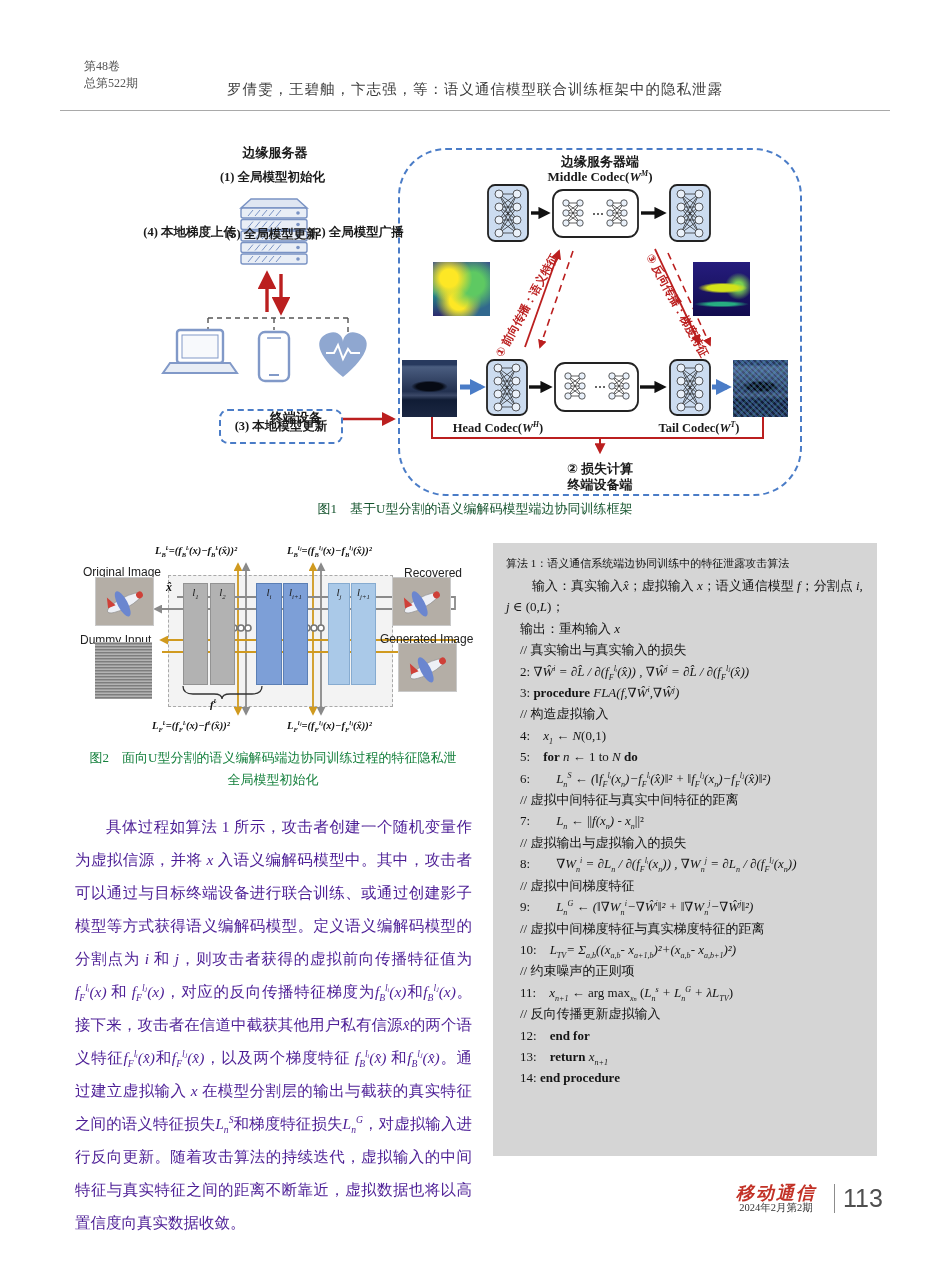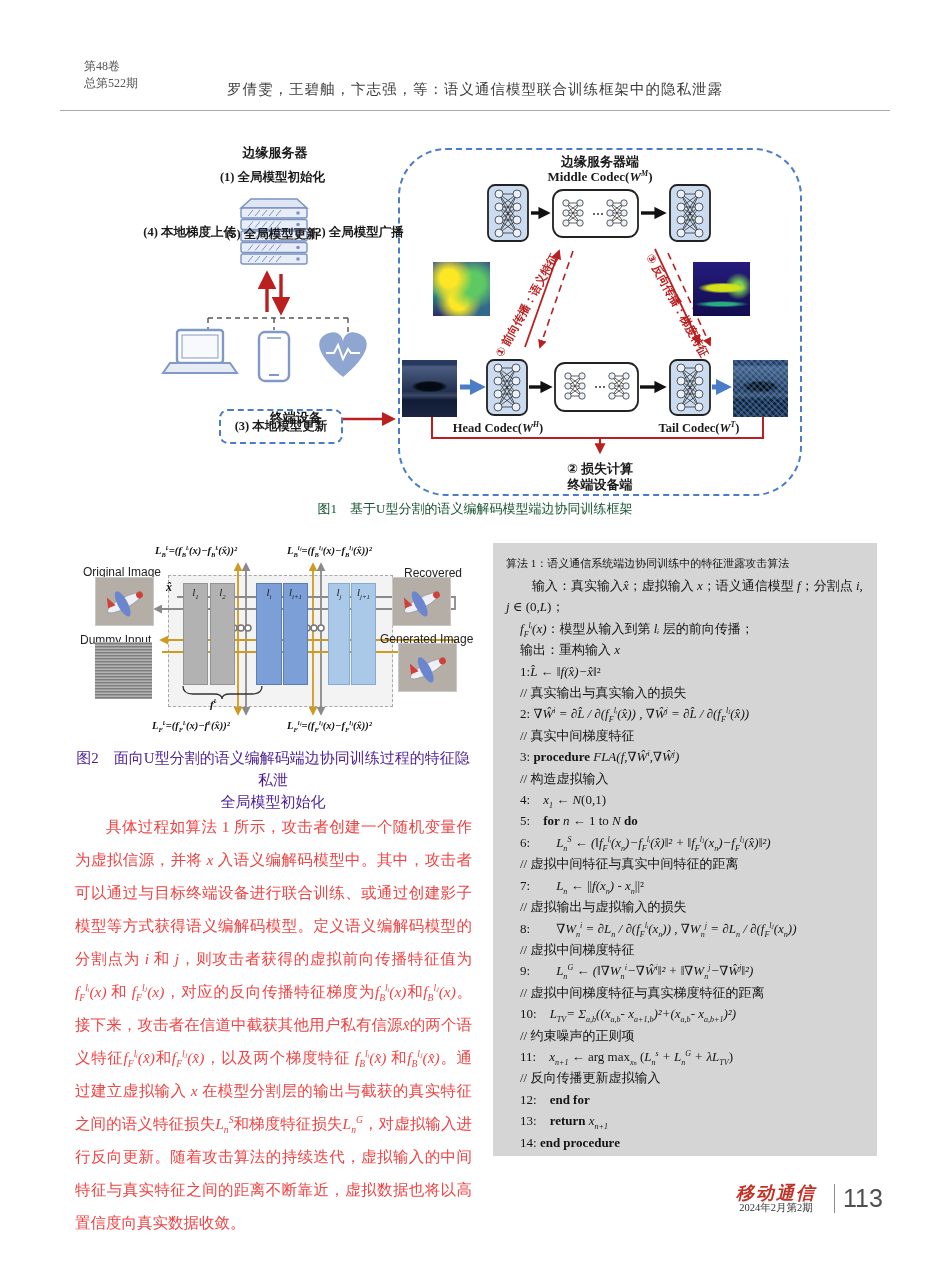--- a/index.html
+++ b/index.html
@@ -54,25 +54,25 @@
   .noiseimg{position:absolute;width:57px;height:57px;
        background:repeating-linear-gradient(0deg,#9a9a9a 0 1px,#7d7d7d 1px 2px,#b3b3b3 2px 3px),
                   repeating-linear-gradient(90deg,rgba(60,60,60,.55) 0 1px,rgba(200,200,200,.5) 1px 2px,rgba(120,120,120,.5) 2px 3px);}
   .panel2{position:absolute;left:168px;top:35px;width:223px;height:130px;background:#f3f3f3;border:1.5px dashed #a9a9a9;}
   .bar{position:absolute;top:43px;width:23px;height:100px;text-align:center;font-size:11px;color:#1c1c1c;}
   .bar span{display:inline-block;margin-top:2px;}
   .bar.g{background:#b2b2b2;border:1px solid #939393;}
   .bar.bl{background:#7d9fd7;border:1px solid #5b7fb5;}
   .bar.lb{background:#aac9e8;border:1px solid #86abd0;}
   .fli{position:absolute;font-size:11px;font-weight:bold;color:#111;}
-  .cap2{left:75px;top:747px;width:396px;font-size:15px;color:#4c1d95;line-height:22px;}
+  .cap2{left:75px;top:747px;width:396px;font-size:13px;color:#15803d;line-height:22px;}
 
   
   #bodypar{left:75px;top:810px;width:397px;font-size:15.5px;line-height:33px;text-align:justify;
-           text-indent:2em;color:#ef4444;}
+           text-indent:2em;color:#4c1d95;}
 
   
   #algbox{left:493px;top:543px;width:384px;height:613px;background:#d5d5d5;box-sizing:border-box;
           padding:8px 13px 6px 13px;font-size:13px;color:#141414;}
   .alg-title{font-size:11px;line-height:24px;}
   .alg-line{line-height:21.4px;padding-left:14px;white-space:nowrap;}
   .alg-line.hang{padding-left:0;text-indent:2em;white-space:normal;}
   .alg-line.comment{padding-left:14px;}
 
   
@@ -395,26 +395,23 @@
     <div>图2　面向U型分割的语义编解码端边协同训练过程的特征隐私泄</div>
     <div>全局模型初始化</div>
   </div>
 
   <div id="bodypar" class="abs">具体过程如算法 1 所示，攻击者创建一个随机变量作为虚拟信源，并将 <i>x</i> 入语义编解码模型中。其中，攻击者可以通过与目标终端设备进行联合训练、或通过创建影子模型等方式获得语义编解码模型。定义语义编解码模型的分割点为 <i>i</i> 和 <i>j</i>，则攻击者获得的虚拟前向传播特征值为 <i>f<sub>F</sub><sup>lᵢ</sup>(x)</i> 和 <i>f<sub>F</sub><sup>lⱼ</sup>(x)</i>，对应的反向传播特征梯度为<i>f<sub>B</sub><sup>lᵢ</sup>(x)</i>和<i>f<sub>B</sub><sup>lⱼ</sup>(x)</i>。接下来，攻击者在信道中截获其他用户私有信源<i>x̂</i>的两个语义特征<i>f<sub>F</sub><sup>lᵢ</sup>(x̂)</i>和<i>f<sub>F</sub><sup>lⱼ</sup>(x̂)</i>，以及两个梯度特征 <i>f<sub>B</sub><sup>lᵢ</sup>(x̂)</i> 和<i>f<sub>B</sub><sup>lⱼ</sup>(x̂)</i>。通过建立虚拟输入 <i>x</i> 在模型分割层的输出与截获的真实特征之间的语义特征损失<i>L<sub>n</sub><sup>S</sup></i>和梯度特征损失<i>L<sub>n</sub><sup>G</sup></i>，对虚拟输入进行反向更新。随着攻击算法的持续迭代，虚拟输入的中间特征与真实特征之间的距离不断靠近，虚拟数据也将以高置信度向真实数据收敛。</div>
 
   <div id="algbox" class="abs">
     <div class="alg-title">算法 1：语义通信系统端边协同训练中的特征泄露攻击算法</div>
     <div>
         <div class="alg-line hang">输入：真实输入<i>x̂</i>；虚拟输入 <i>x</i>；语义通信模型 <i>f</i>；分割点 <i>i, j</i> ∈ (0,<i>L</i>)；</div>
-        <div class="alg-line"><i>f<sub>F</sub><sup>lᵢ</sup>(x)</i>：模型从输入到第 <i>lᵢ</i> 层的前向传播；</div>
         <div class="alg-line">输出：重构输入 <i>x</i></div>
-        <div class="alg-line">1:<i>L̂</i> ← ‖<i>f(x̂)−x̂</i>‖²</div>
         <div class="alg-line comment">// 真实输出与真实输入的损失</div>
         <div class="alg-line">2: <i>∇Ŵ<sup>i</sup> = ∂L̂ / ∂(f<sub>F</sub><sup>lᵢ</sup>(x̂)) , ∇Ŵ<sup>j</sup> = ∂L̂ / ∂(f<sub>F</sub><sup>lⱼ</sup>(x̂))</i></div>
-        <div class="alg-line comment">// 真实中间梯度特征</div>
         <div class="alg-line">3: <b>procedure</b> <i>FLA(f,∇Ŵ<sup>i</sup>,∇Ŵ<sup>j</sup>)</i></div>
         <div class="alg-line comment">// 构造虚拟输入</div>
         <div class="alg-line">4:　<i>x<sub>1</sub></i> ← <i>N</i>(0,1)</div>
         <div class="alg-line">5:　<b>for</b> <i>n</i> ← 1  to <i>N</i> <b>do</b></div>
         <div class="alg-line">6:　　<i>L<sub>n</sub><sup>S</sup> ← (‖f<sub>F</sub><sup>lᵢ</sup>(x<sub>n</sub>)−f<sub>F</sub><sup>lᵢ</sup>(x̂)‖² + ‖f<sub>F</sub><sup>lⱼ</sup>(x<sub>n</sub>)−f<sub>F</sub><sup>lⱼ</sup>(x̂)‖²)</i></div>
         <div class="alg-line comment">// 虚拟中间特征与真实中间特征的距离</div>
         <div class="alg-line">7:　　<i>L<sub>n</sub></i> ← ||<i>f(x<sub>n</sub>)</i> - <i>x<sub>n</sub></i>||²</div>
         <div class="alg-line comment">// 虚拟输出与虚拟输入的损失</div>
         <div class="alg-line">8:　　<i>∇W<sub>n</sub><sup>i</sup> = ∂L<sub>n</sub> / ∂(f<sub>F</sub><sup>lᵢ</sup>(x<sub>n</sub>)) , ∇W<sub>n</sub><sup>j</sup> = ∂L<sub>n</sub> / ∂(f<sub>F</sub><sup>lⱼ</sup>(x<sub>n</sub>))</i></div>
         <div class="alg-line comment">// 虚拟中间梯度特征</div>

